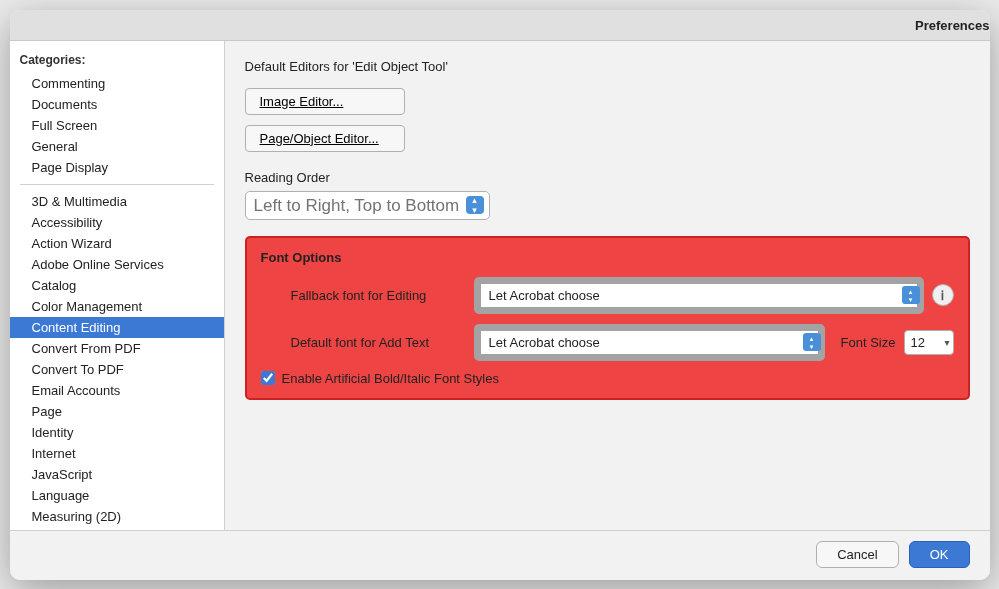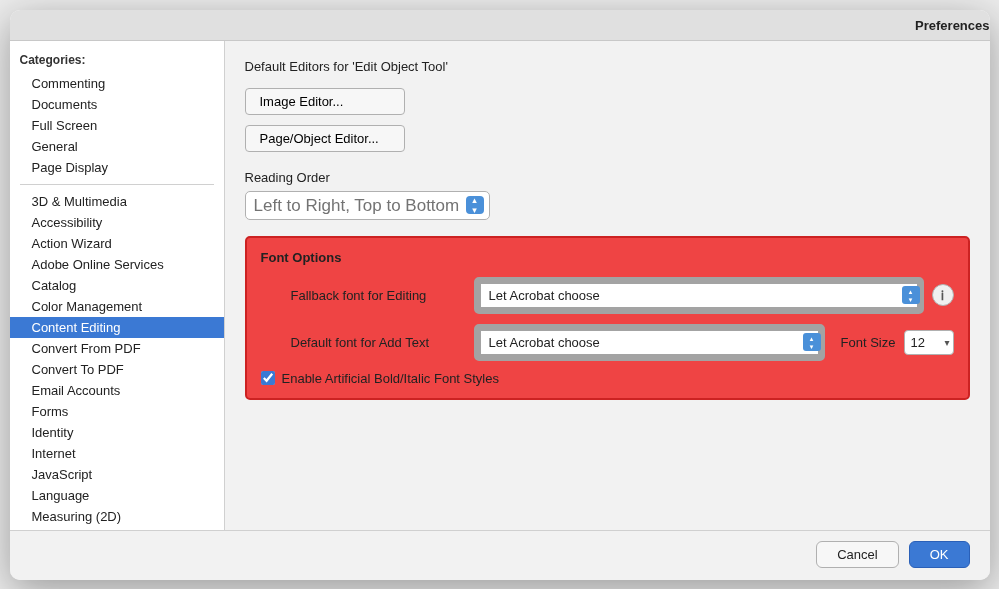--- a/index.html
+++ b/index.html
@@ -81,20 +81,21 @@
     .section-title {
       font-size: 13px;
       color: #222;
       margin-bottom: 14px;
     }
     .editor-buttons {
       display: flex;
       flex-direction: column;
       gap: 10px;
       margin-bottom: 18px;
+      text-decoration: underline;
     }
     .editor-btn {
       display: inline-block;
       background: #f7f7f7;
       border: 1px solid #b0b0b0;
       border-radius: 4px;
       padding: 5px 14px;
       font-size: 13px;
       cursor: pointer;
       width: 160px;
@@ -317,21 +318,21 @@
           <div class="sidebar-item">3D &amp; Multimedia</div>
           <div class="sidebar-item">Accessibility</div>
           <div class="sidebar-item">Action Wizard</div>
           <div class="sidebar-item">Adobe Online Services</div>
           <div class="sidebar-item">Catalog</div>
           <div class="sidebar-item">Color Management</div>
           <div class="sidebar-item active">Content Editing</div>
           <div class="sidebar-item">Convert From PDF</div>
           <div class="sidebar-item">Convert To PDF</div>
           <div class="sidebar-item">Email Accounts</div>
-          <div class="sidebar-item">Forms</div>
+          <div class="sidebar-item">Page</div>
           <div class="sidebar-item">Identity</div>
           <div class="sidebar-item">Internet</div>
           <div class="sidebar-item">JavaScript</div>
           <div class="sidebar-item">Language</div>
           <div class="sidebar-item">Measuring (2D)</div>
           <div class="sidebar-item">Measuring (3D)</div>
         </div>
     </div>
 
     <div class="main">

